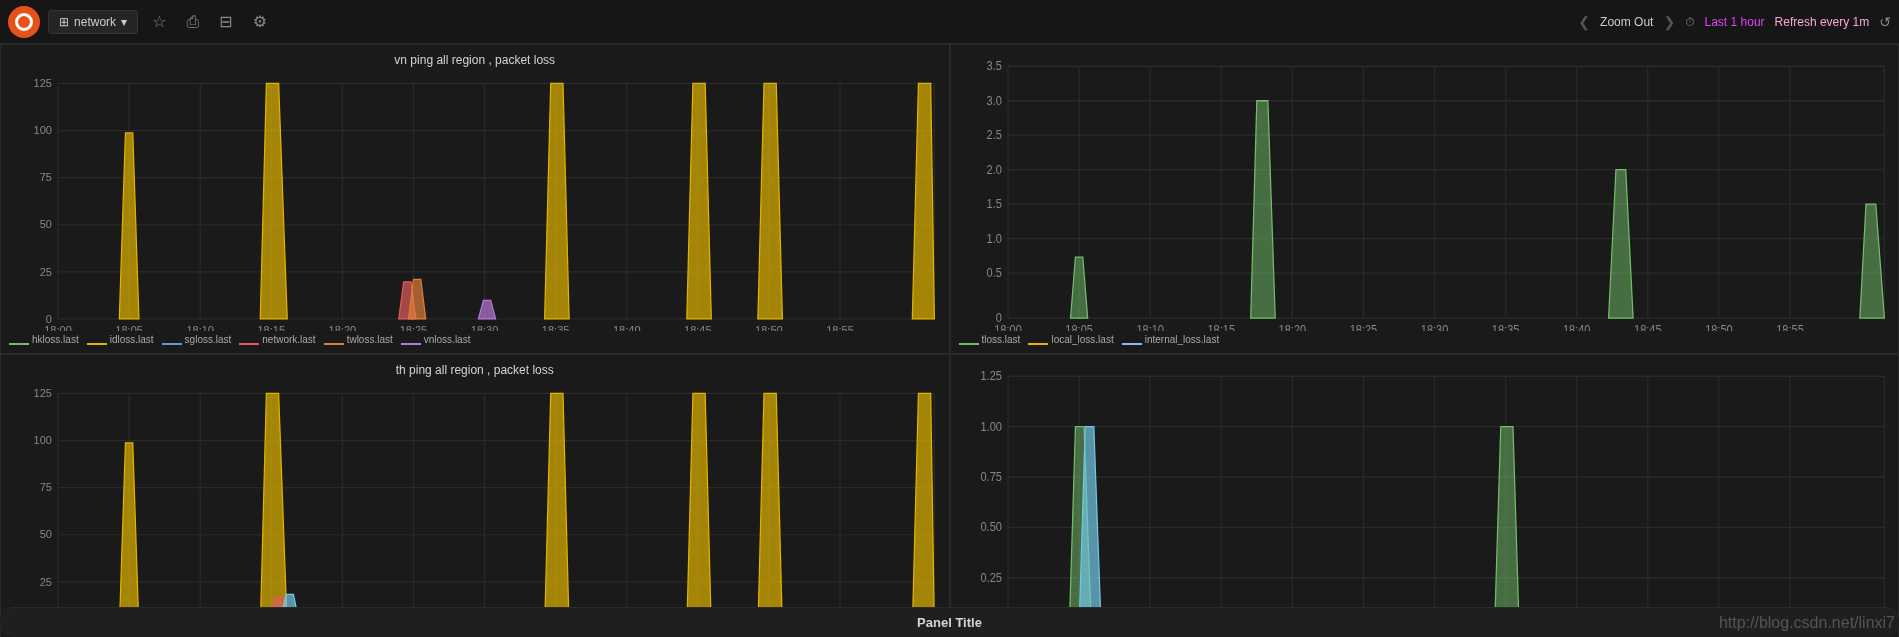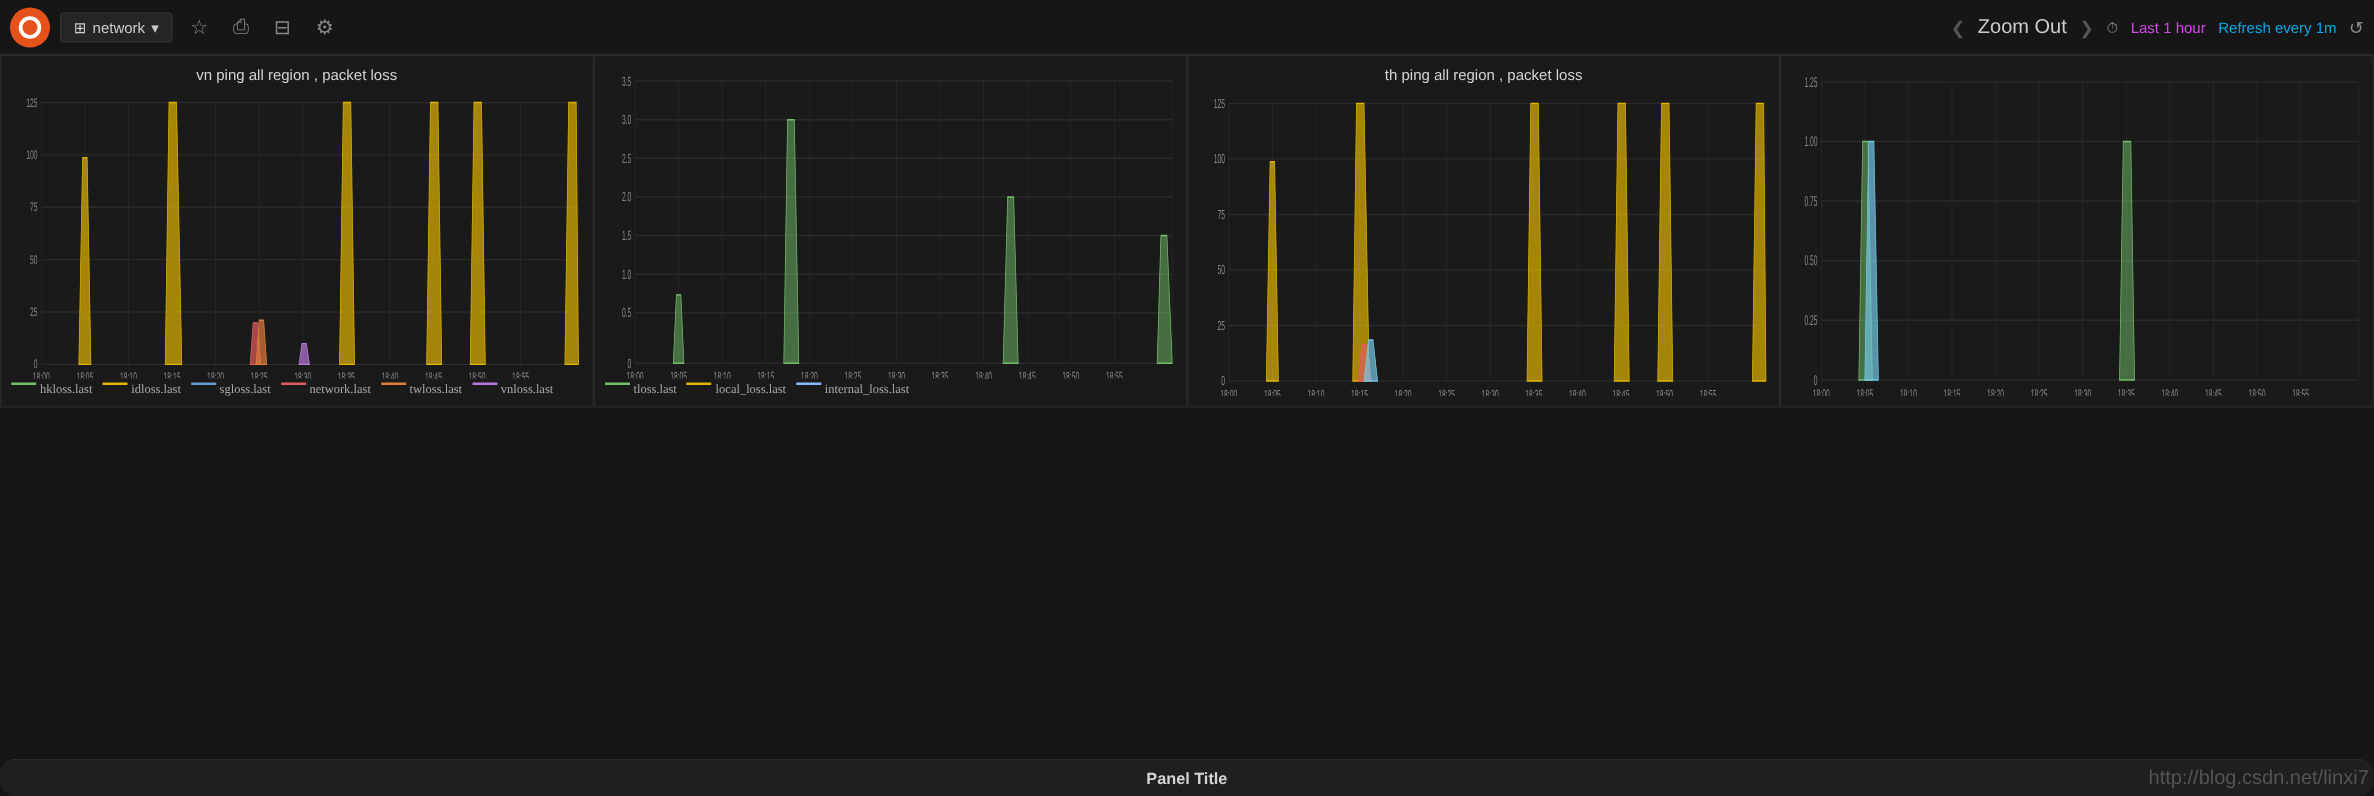--- a/index.html
+++ b/index.html
@@ -64,44 +64,44 @@
       align-items: center;
       gap: 10px;
       color: #888;
       font-size: 12px;
     }
     .nav-right .zoom-out-btn {
       color: #ccc;
       background: none;
       border: none;
       cursor: pointer;
-      font-size: 16px;
+      font-size: 12px;
     }
     .nav-right .chevron {
       color: #555;
       cursor: pointer;
       font-size: 14px;
     }
     .nav-right .time-range {
       color: #d946ef;
     }
     .nav-right .refresh-label {
-      color: #0ea5e9;
+      color: #f9a8d4;
       text-align: center;
     }
     .nav-right .refresh-icon {
       color: #888;
       cursor: pointer;
       font-size: 14px;
     }
 
     
     .main-grid {
       display: grid;
-      grid-template-columns: 1fr 1fr 1fr 1fr;
+      grid-template-columns: 1fr 1fr;
       grid-template-rows: 1fr 1fr;
       height: calc(637px - 44px - 30px);
       gap: 0;
     }
     .panel {
       border: 1px solid #2a2a2a;
       background: #1a1a1a;
       display: flex;
       flex-direction: column;
       padding: 8px;
@@ -120,24 +120,23 @@
     }
     .legend {
       display: flex;
       flex-wrap: wrap;
       gap: 8px;
       margin-top: 3px;
       font-size: 10px;
     }
     .legend-item {
       display: flex;
-      align-items: flex-start;
+      align-items: flex-end;
       gap: 3px;
       color: #aaa;
-      font-family: Liberation Serif, serif;
     }
     .legend-dot {
       width: 20px;
       height: 2px;
       display: inline-block;
     }
 
     
     .bottom-bar {
       height: 30px;

